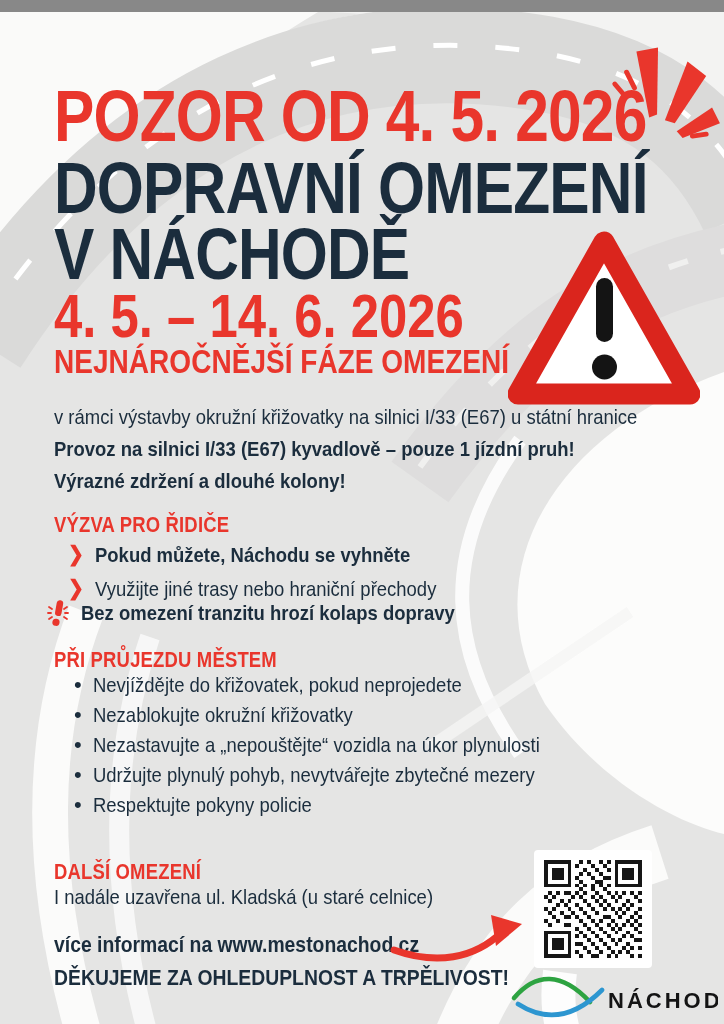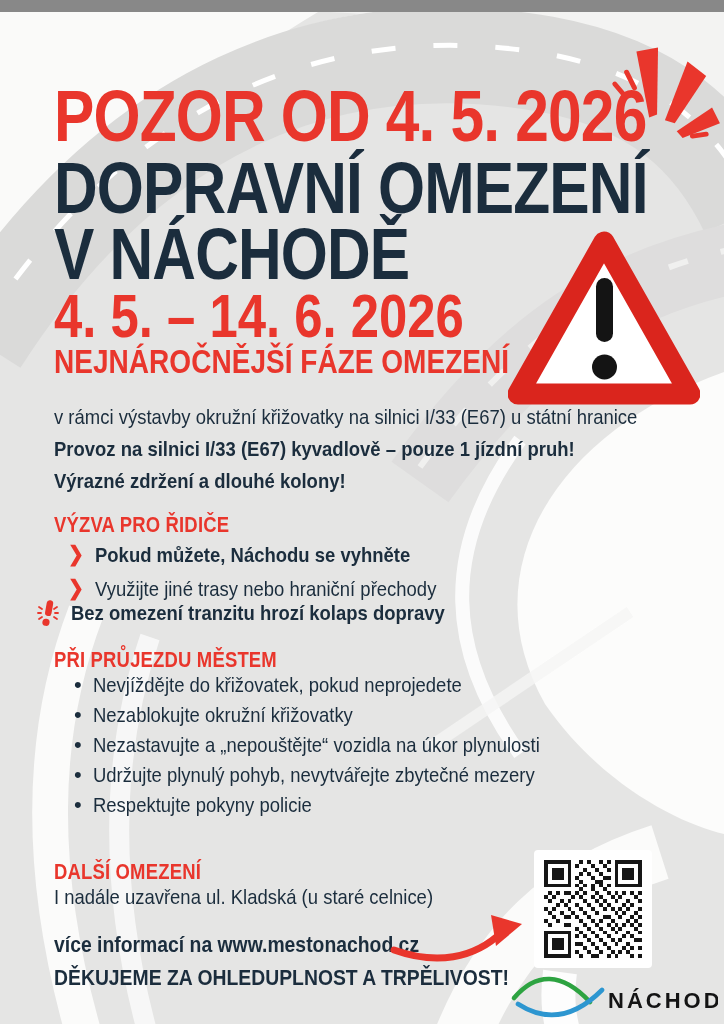--- a/index.html
+++ b/index.html
@@ -98,21 +98,21 @@
   <div class="line red sec-head" style="top:502px">VÝZVA PRO ŘIDIČE</div>
 
   <div class="row" style="left:68px;top:530px">
     <span class="chevron">❯</span>
     <span class="txt b">Pokud můžete, Náchodu se vyhněte</span>
   </div>
   <div class="row" style="left:68px;top:564px">
     <span class="chevron">❯</span>
     <span class="txt">Využijte jiné trasy nebo hraniční přechody</span>
   </div>
-  <div class="row" style="left:36px;top:586px">
+  <div class="row" style="left:46px;top:586px">
     <svg class="excl-ic" viewBox="0 0 24 30">
       <g stroke="#e9362c" stroke-width="1.8" stroke-linecap="round">
         <line x1="3" y1="9" x2="6" y2="11"></line>
           <line x1="2" y1="15" x2="5" y2="15"></line>
           <line x1="3" y1="21" x2="6" y2="19"></line>
         <line x1="21" y1="9" x2="18" y2="11"></line>
           <line x1="22" y1="15" x2="19" y2="15"></line>
           <line x1="21" y1="21" x2="18" y2="19"></line>
       </g>
       <g fill="#e9362c" transform="rotate(10 12 15)">

